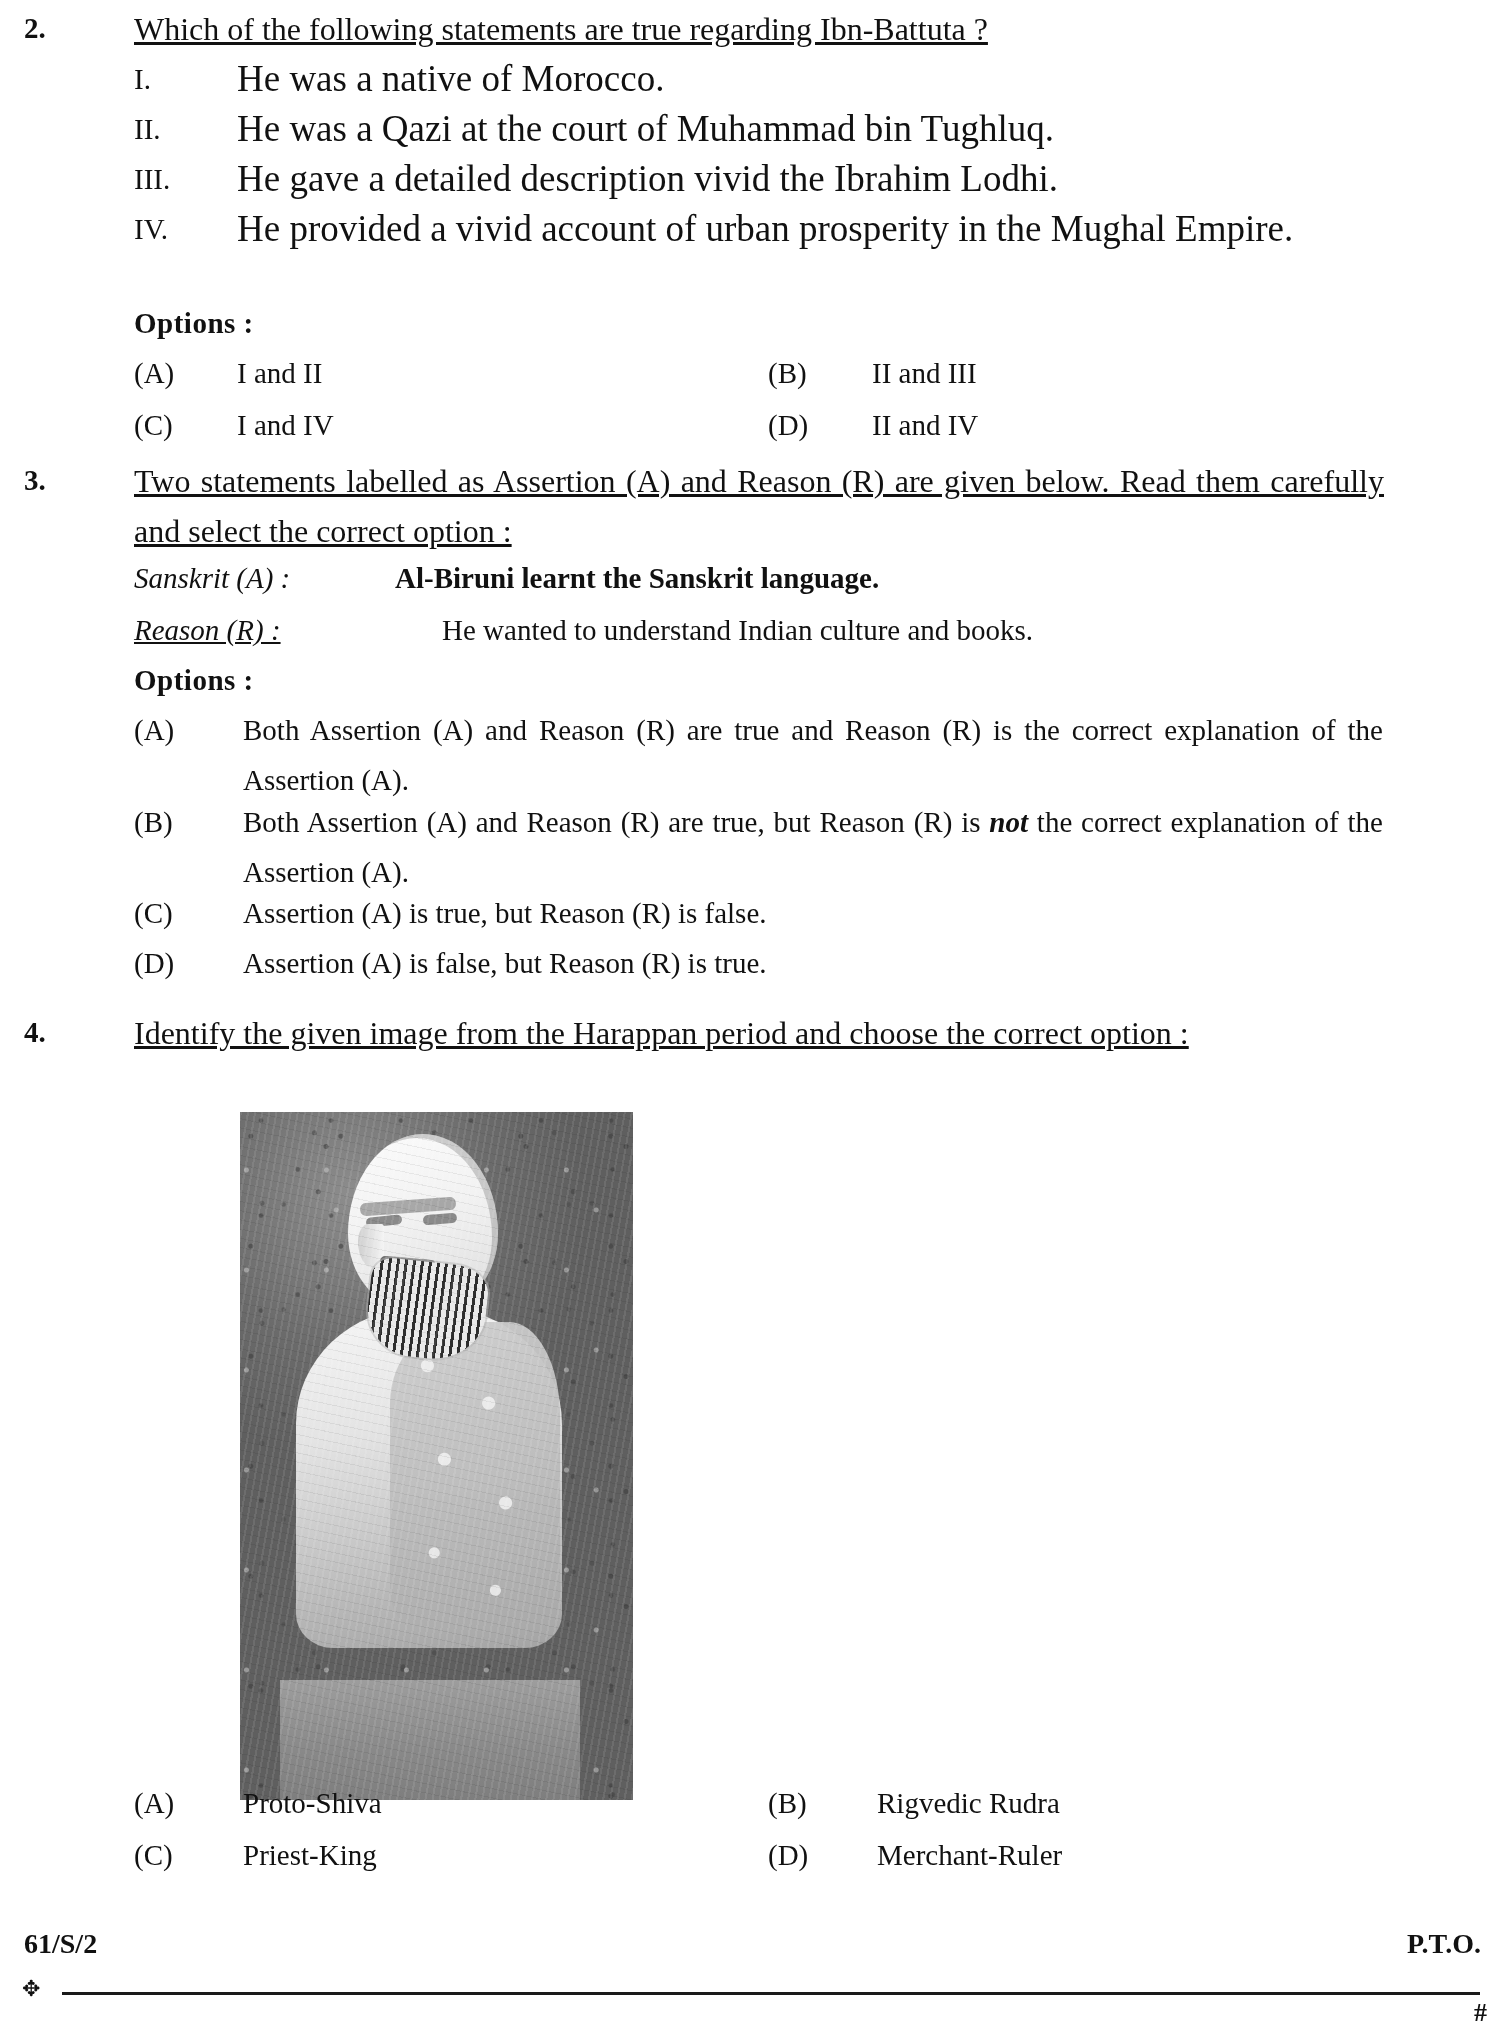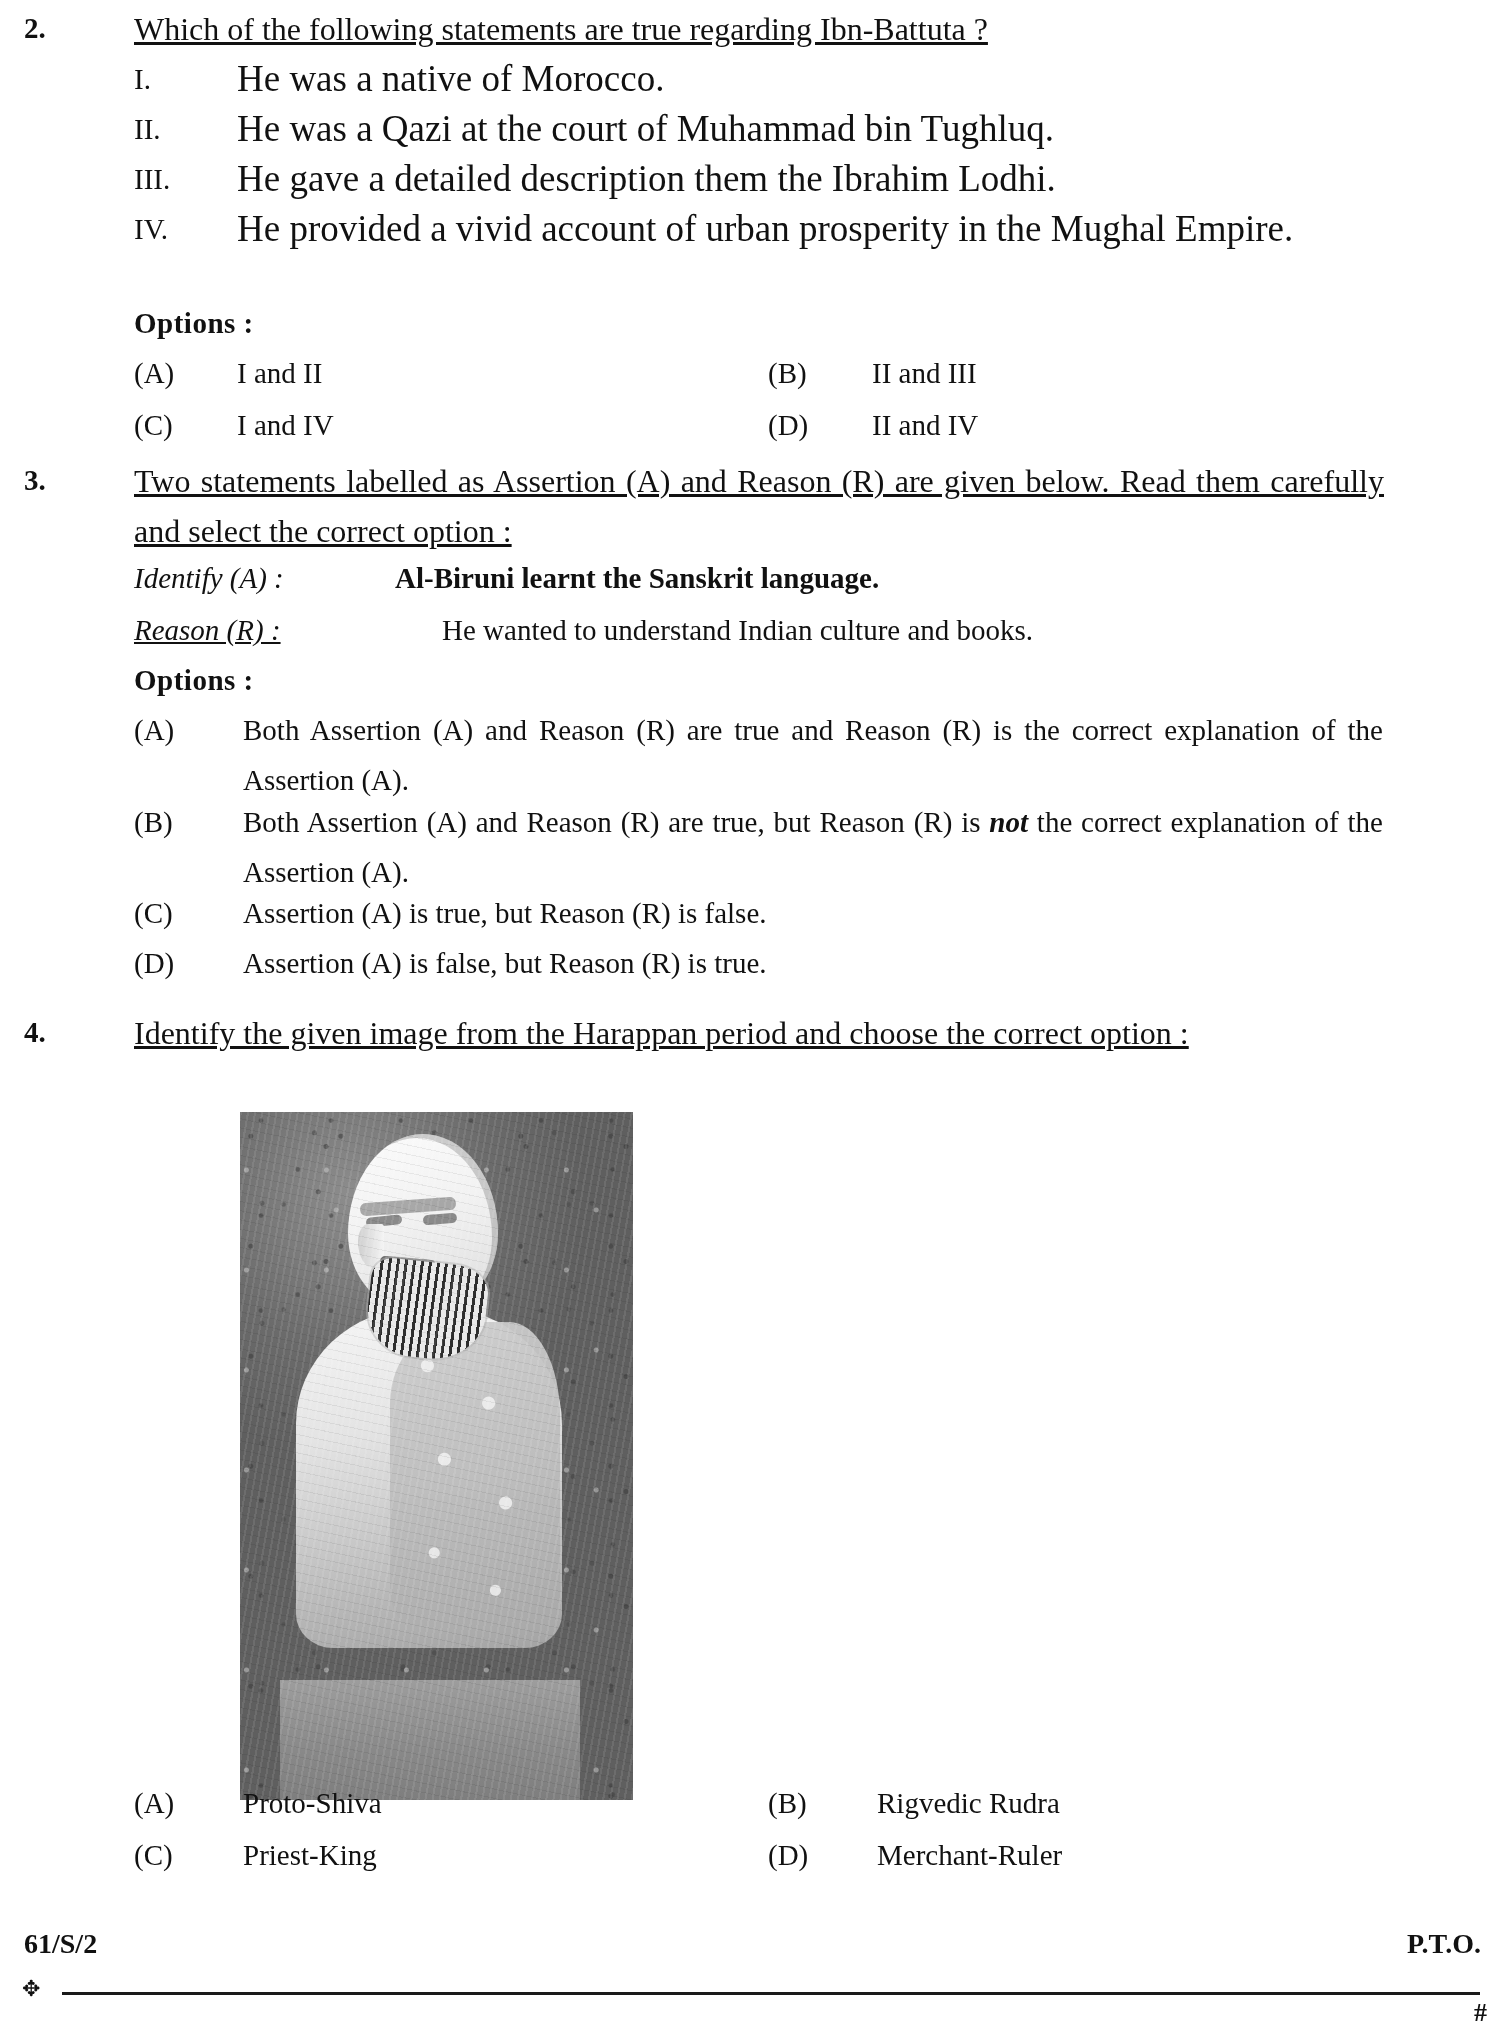--- a/index.html
+++ b/index.html
@@ -334,21 +334,21 @@
       <div class="qnum" style="left:24px; top:14px;">2.</div>
       <div class="qbody" style="left:134px; top:4px; width:1240px;">Which of the following statements are true regarding Ibn-Battuta ?</div>
 
       <div class="rn" style="left:134px; top:54px;">I.</div>
       <div class="rtext" style="left:237px; top:54px; width:1243px;">He was a native of Morocco.</div>
 
       <div class="rn" style="left:134px; top:104px;">II.</div>
       <div class="rtext" style="left:237px; top:104px; width:1243px;">He was a Qazi at the court of Muhammad bin Tughluq.</div>
 
       <div class="rn" style="left:134px; top:154px;">III.</div>
-      <div class="rtext" style="left:237px; top:154px; width:1243px;">He gave a detailed description them the Ibrahim Lodhi.</div>
+      <div class="rtext" style="left:237px; top:154px; width:1243px;">He gave a detailed description vivid the Ibrahim Lodhi.</div>
 
       <div class="rn" style="left:134px; top:204px;">IV.</div>
       <div class="rtext just" style="left:237px; top:204px; width:1143px;">He provided a vivid account of urban prosperity in the Mughal Empire.</div>
 
       <div class="opts-label" style="left:134px; top:298px;">Options :</div>
 
       <div class="optcell-tag" style="left:134px; top:348px;">(A)</div>
       <div class="optcell-txt" style="left:237px; top:348px;">I and II</div>
 
       <div class="optcell-tag" style="left:768px; top:348px;">(B)</div>
@@ -358,21 +358,21 @@
       <div class="optcell-txt" style="left:237px; top:400px;">I and IV</div>
 
       <div class="optcell-tag" style="left:768px; top:400px;">(D)</div>
       <div class="optcell-txt" style="left:872px; top:400px;">II and IV</div>
     </div>
 
     <div>
       <div class="qnum" style="left:24px; top:466px;">3.</div>
       <div class="qbody just" style="left:134px; top:456px; width:1250px;">Two statements labelled as Assertion (A) and Reason (R) are given below. Read them carefully and select the correct option :</div>
 
-      <div class="arlabel" style="left:134px; top:553px;">Identify (A) :</div>
+      <div class="arlabel" style="left:134px; top:553px;">Sanskrit (A) :</div>
       <div class="artext" style="left:395px; top:553px; width:1085px;font-weight:bold;">Al-Biruni learnt the Sanskrit language.</div>
 
       <div class="arlabel" style="left:134px; top:605px;text-decoration:underline;">Reason (R) :</div>
       <div class="artext" style="left:404px; top:605px; width:1076px;margin-left:38px;">He wanted to understand Indian culture and books.</div>
 
       <div class="opts-label" style="left:134px; top:655px;">Options :</div>
 
       <div class="optwide-tag" style="left:134px; top:705px;">(A)</div>
       <div class="optwide-txt" style="left:243px; top:705px; width:1140px;">Both Assertion (A) and Reason (R) are true and Reason (R) is the correct explanation of the Assertion (A).</div>
 

